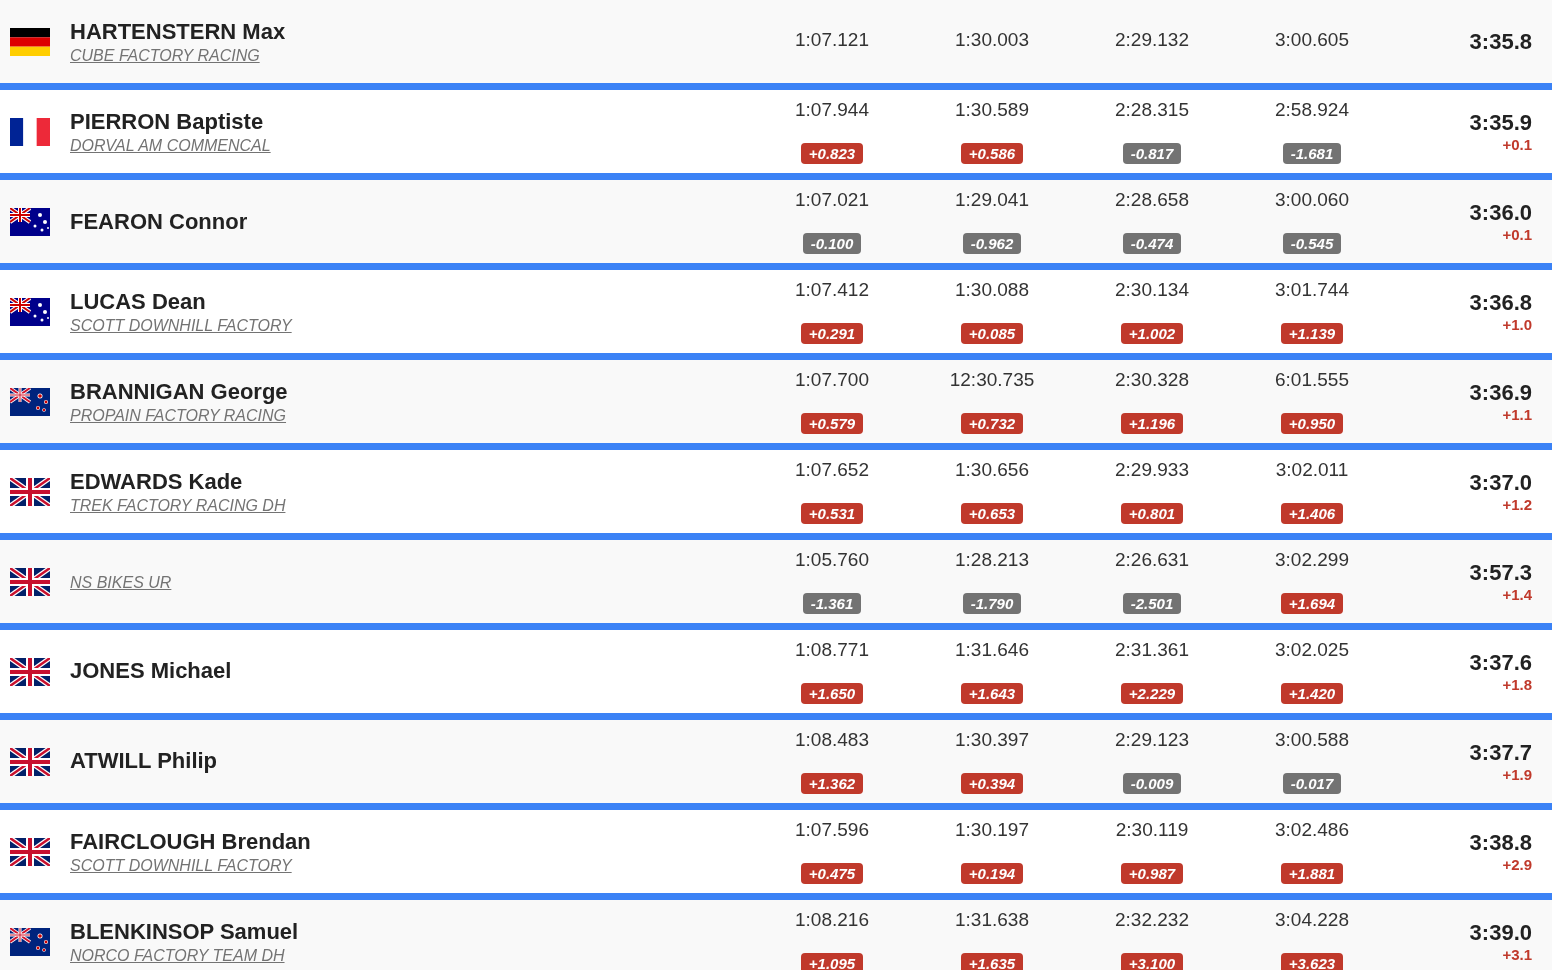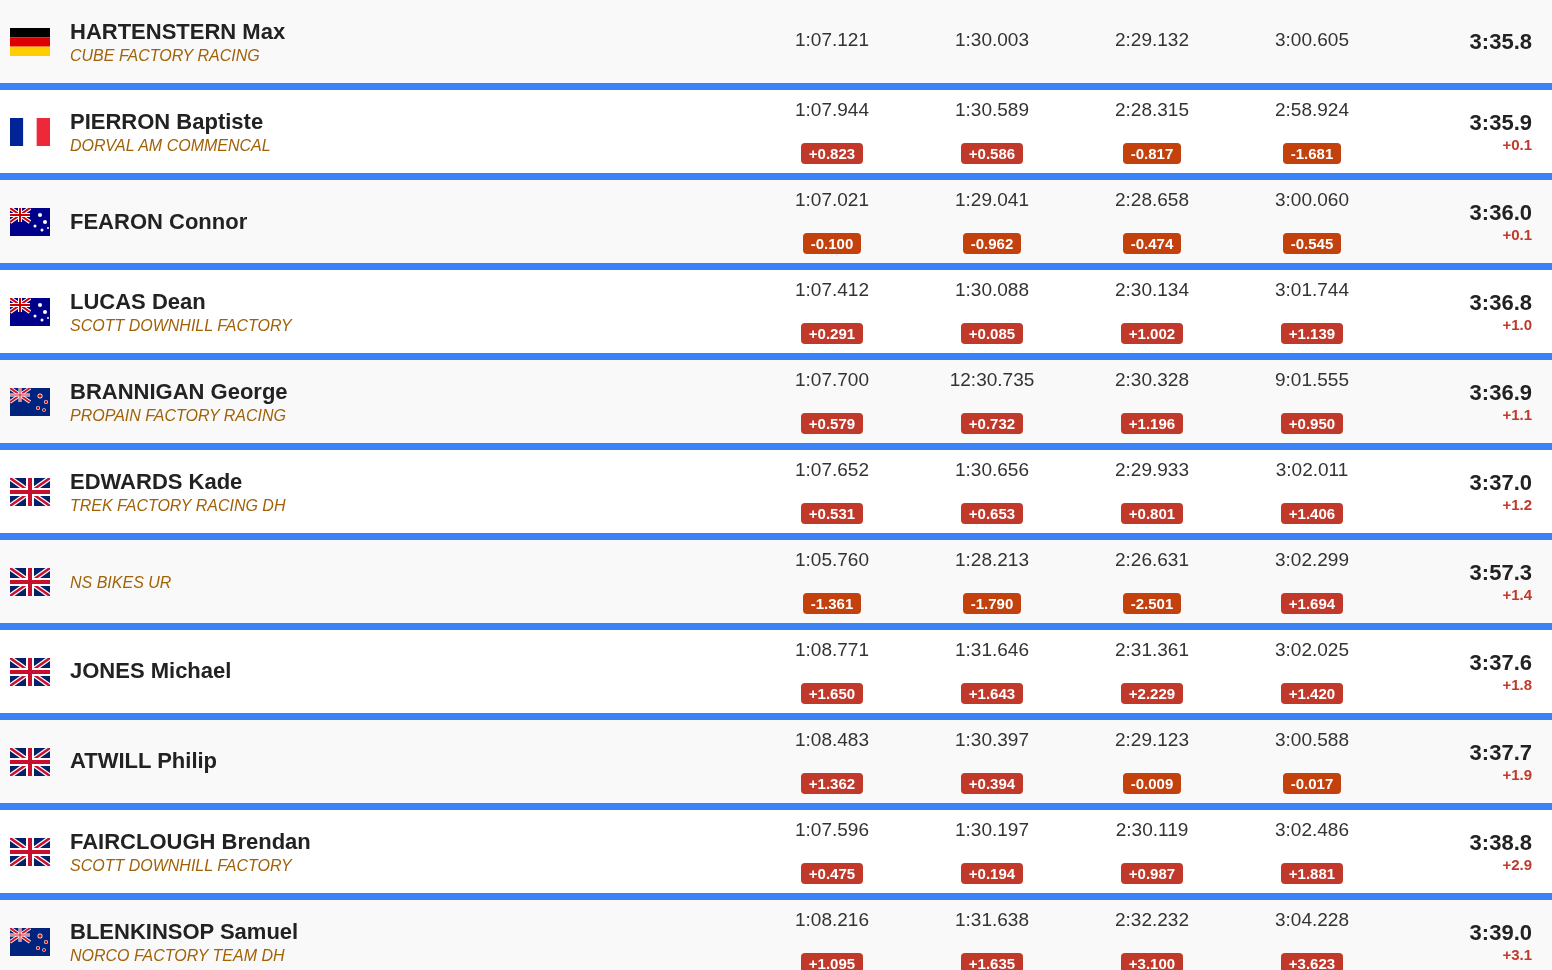--- a/index.html
+++ b/index.html
@@ -38,43 +38,45 @@
       min-width: 300px;
     }
     .rider-name {
       font-size: 22px;
       font-weight: bold;
       color: #222;
     }
     .team-name {
       font-size: 16px;
       font-style: italic;
-      color: #a16207;
+      color: #737373;
       margin-top: 2px;
+      text-decoration: underline;
     }
     .time-col {
       width: 160px;
       text-align: center;
       flex-shrink: 0;
     }
     .time-main {
       font-size: 19px;
       color: #333;
       margin-bottom: 4px;
     }
     .diff-badge {
       display: inline-block;
       padding: 2px 8px;
       border-radius: 4px;
       font-size: 15px;
       font-weight: bold;
       color: #fff;
+      font-style: italic;
     }
     .diff-red { background: #c0392b; }
-    .diff-green { background: #c2410c; }
+    .diff-green { background: #737373; }
     .final-col {
       width: 160px;
       text-align: right;
       padding-right: 20px;
       flex-shrink: 0;
     }
     .final-time {
       font-size: 22px;
       font-weight: bold;
       color: #222;
@@ -289,21 +291,21 @@
       </div>
       <div class="time-col">
         <div class="time-main">12:30.735</div>
         <br><span class="diff-badge diff-red">+0.732</span>
       </div>
       <div class="time-col">
         <div class="time-main">2:30.328</div>
         <br><span class="diff-badge diff-red">+1.196</span>
       </div>
       <div class="time-col">
-        <div class="time-main">9:01.555</div>
+        <div class="time-main">6:01.555</div>
         <br><span class="diff-badge diff-red">+0.950</span>
       </div>
       <div class="final-col">
         <div class="final-time">3:36.9</div>
         <div class="final-diff final-diff-red">+1.1</div>
       </div>
     </div>
       <div class="row">
       <div class="flag-col">
         <svg class="flag-svg" viewBox="0 0 40 28" xmlns="http://www.w3.org/2000/svg">

